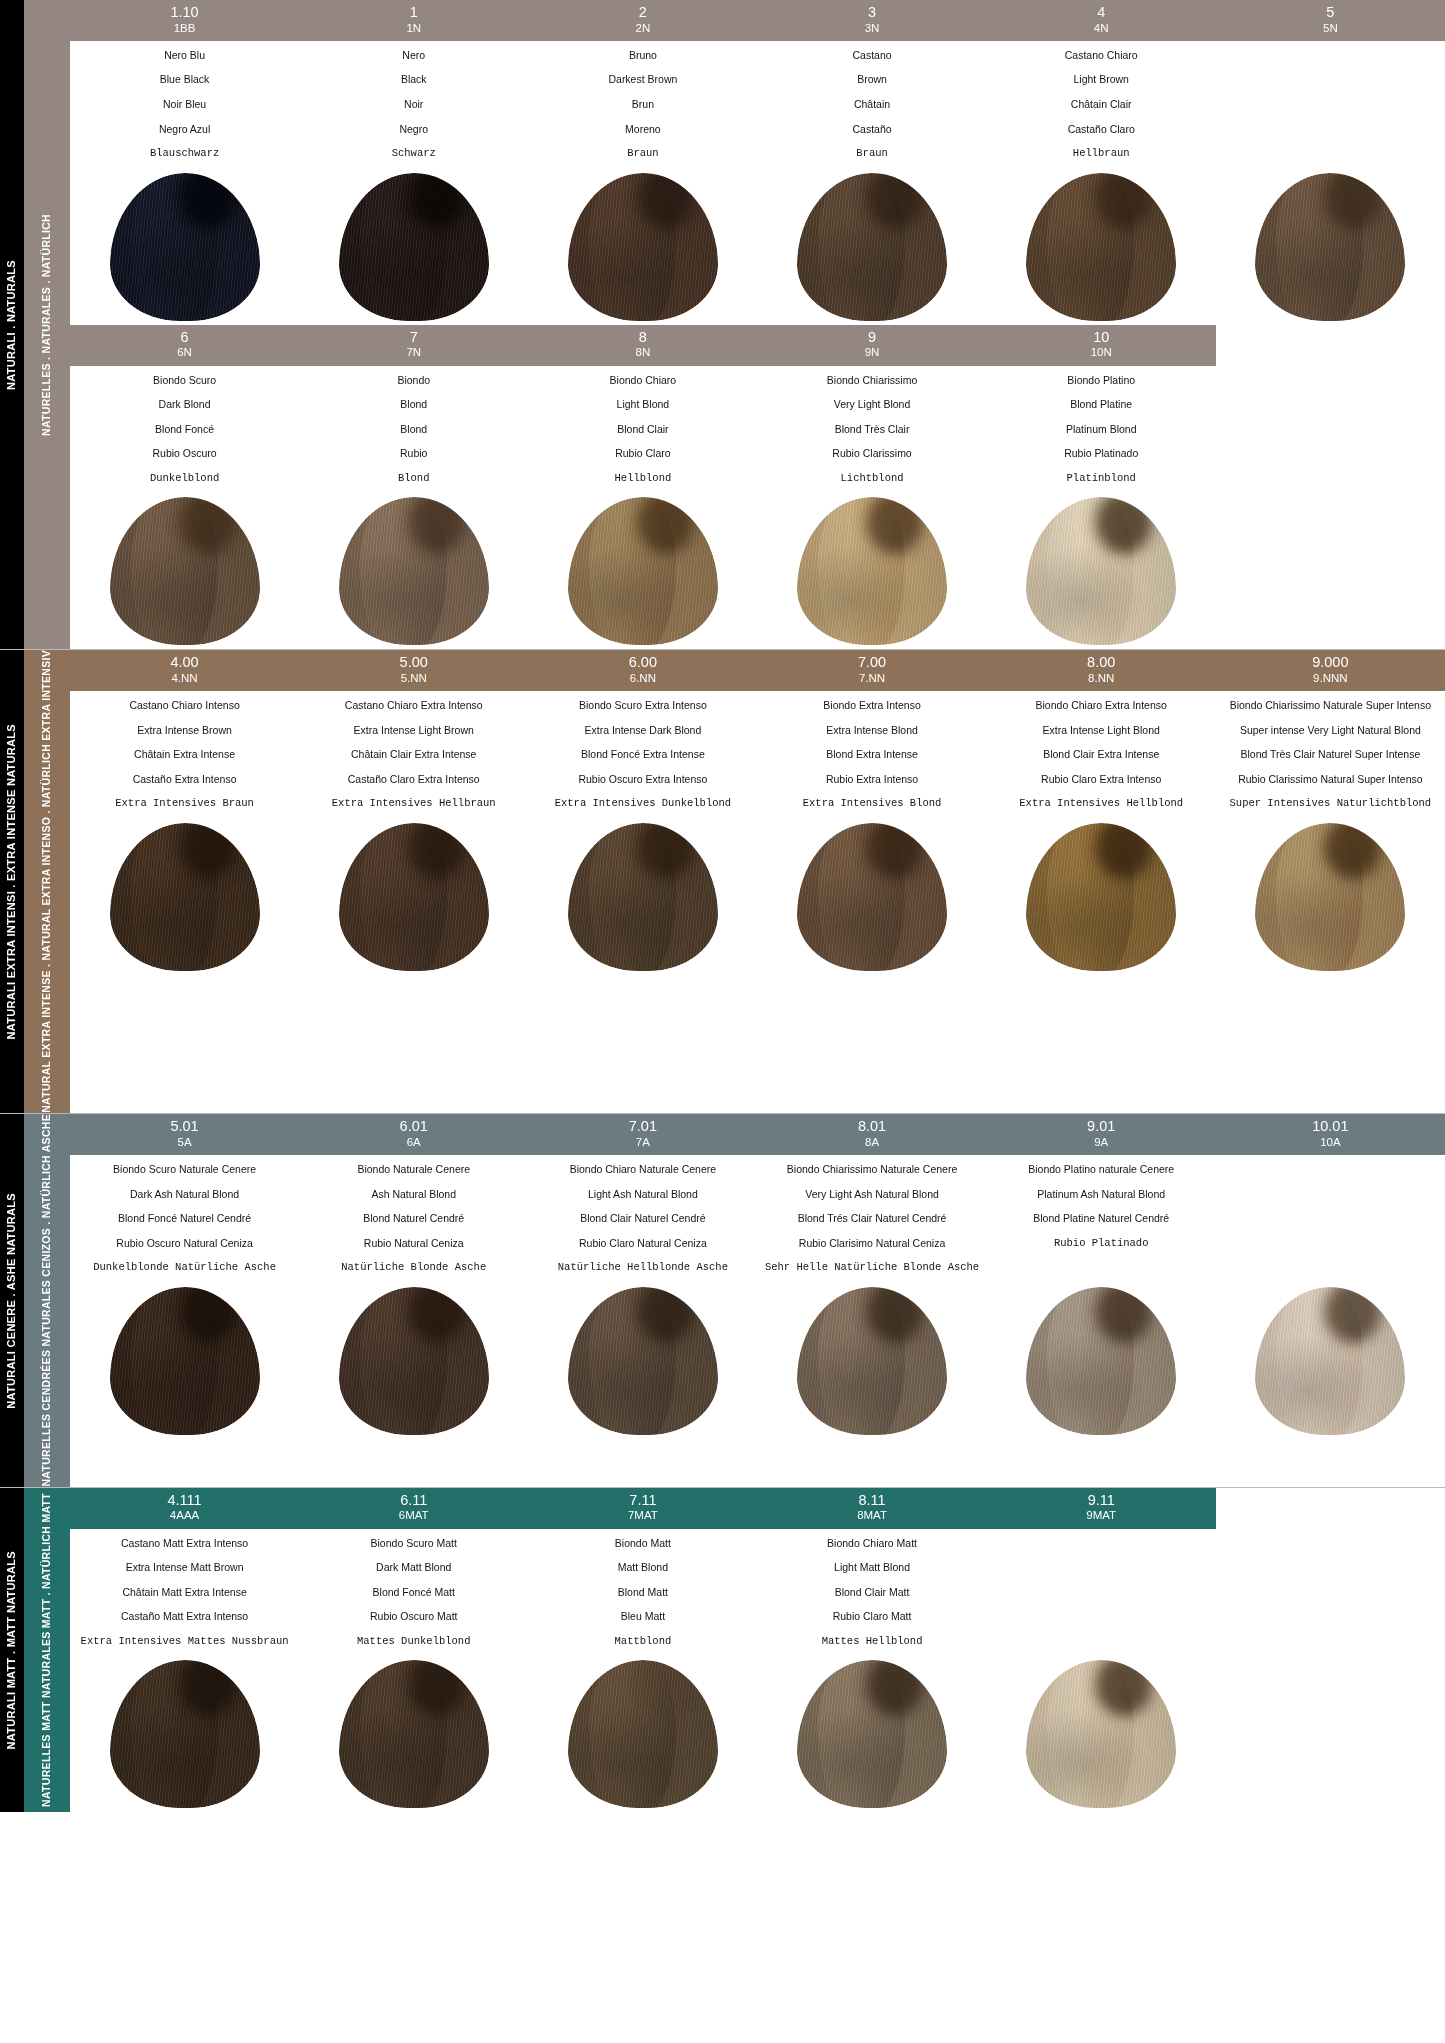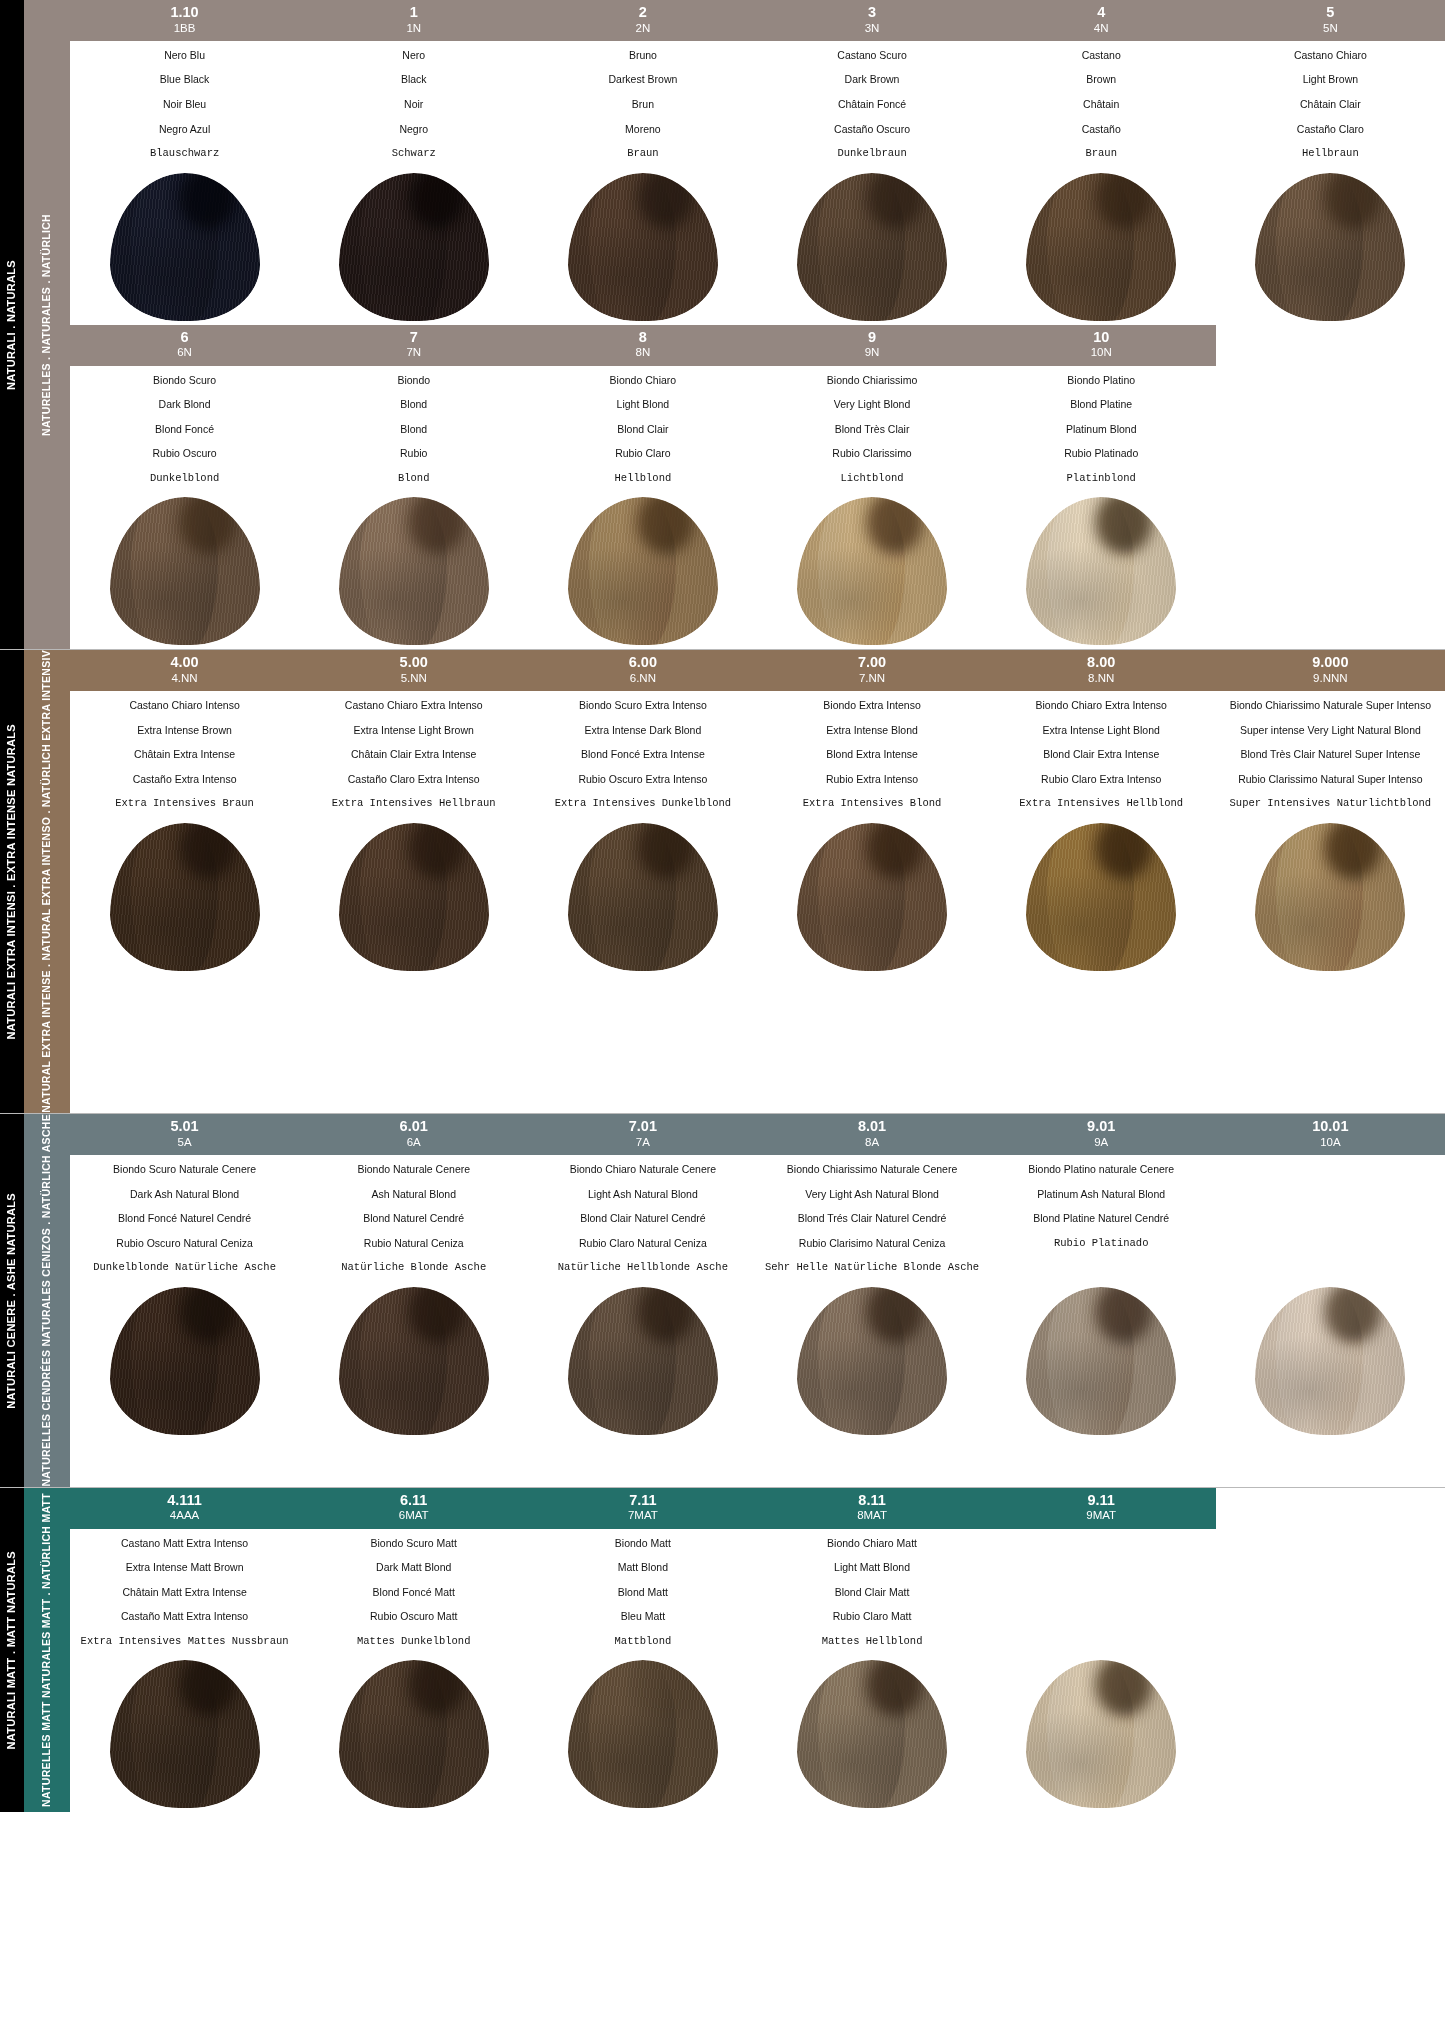--- a/index.html
+++ b/index.html
@@ -66,21 +66,21 @@
   .hdr-cell {
     flex: 0 0 16.6666%;
     text-align: center;
     padding: 4px 2px 6px;
     color: #ffffff;
     line-height: 1.15;
   }
   .hdr-cell.empty { background: transparent !important; }
   .hdr-code {
     font-size: 14.5px;
-    font-weight: bold;
+    font-weight: normal;
     display: block;
   }
   .hdr-alt {
     font-size: 11.5px;
     font-weight: normal;
     display: block;
     margin-top: 1px;
   }
 
   .names-row {
@@ -224,27 +224,20 @@
               <span class="nm">Schwarz</span>
             </div>
             <div class="names-cell">
               <span class="nm">Bruno</span>
               <span class="nm">Darkest Brown</span>
               <span class="nm">Brun</span>
               <span class="nm">Moreno</span>
               <span class="nm">Braun</span>
             </div>
             <div class="names-cell">
-              <span class="nm">Castano Scuro</span>
-              <span class="nm">Dark Brown</span>
-              <span class="nm">Châtain Foncé</span>
-              <span class="nm">Castaño Oscuro</span>
-              <span class="nm">Dunkelbraun</span>
-            </div>
-            <div class="names-cell">
               <span class="nm">Castano</span>
               <span class="nm">Brown</span>
               <span class="nm">Châtain</span>
               <span class="nm">Castaño</span>
               <span class="nm">Braun</span>
             </div>
             <div class="names-cell">
               <span class="nm">Castano Chiaro</span>
               <span class="nm">Light Brown</span>
               <span class="nm">Châtain Clair</span>

